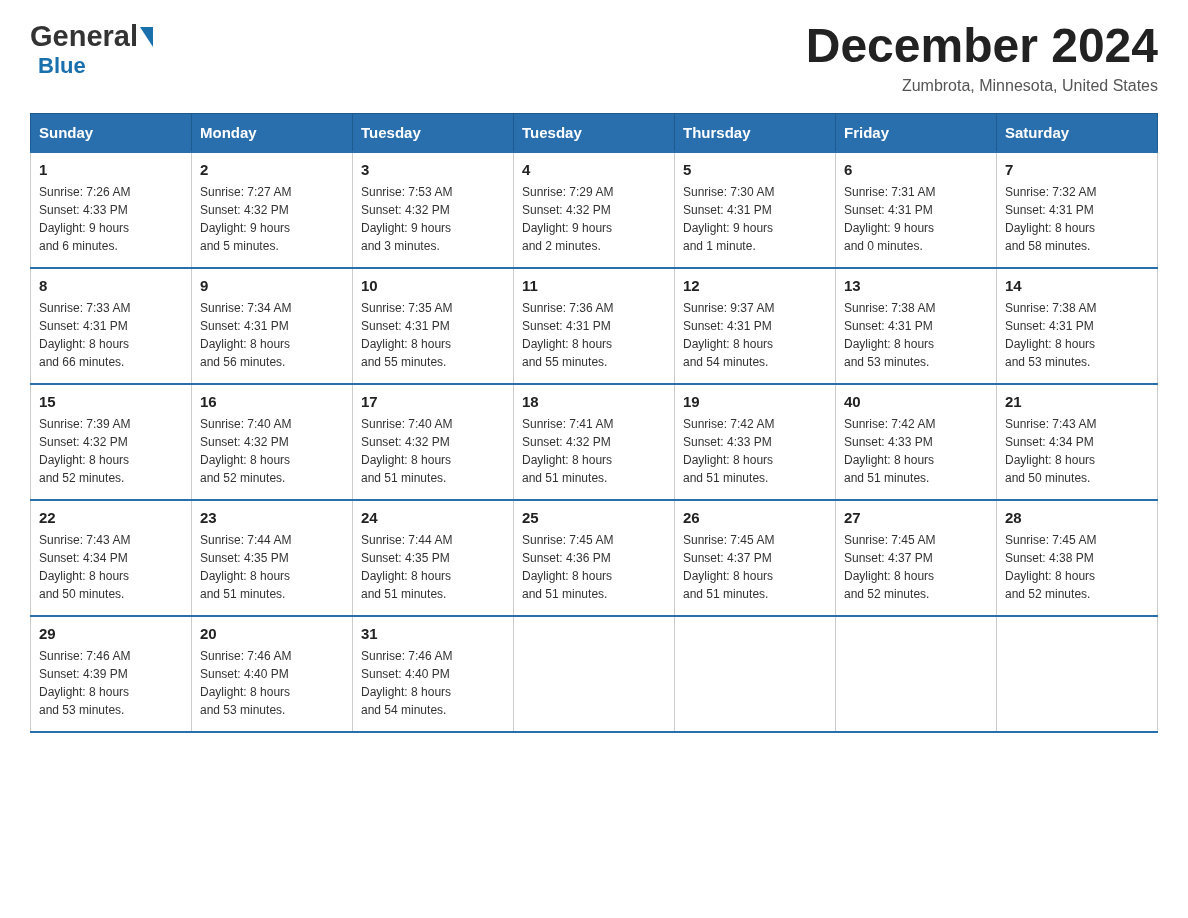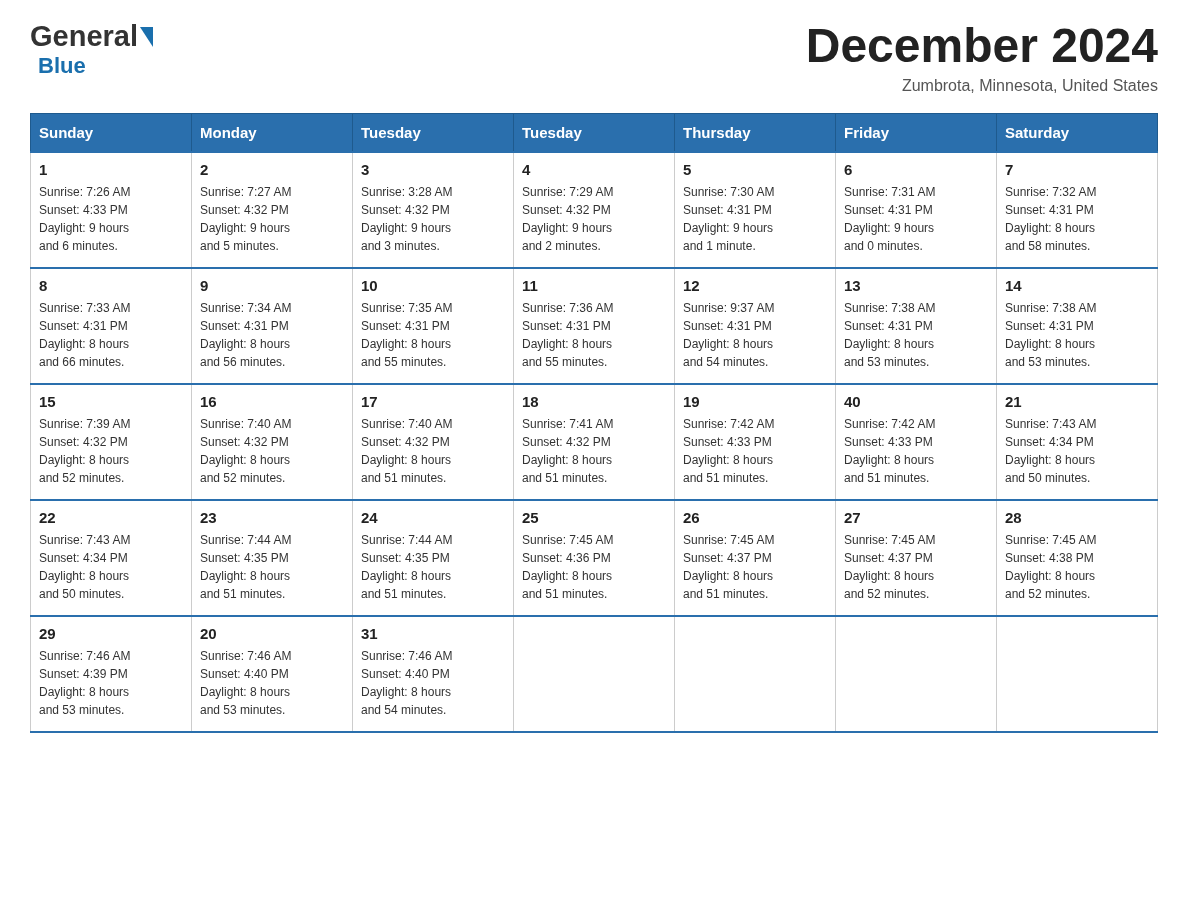--- a/index.html
+++ b/index.html
@@ -127,21 +127,21 @@
           <div class="day-info">
             <span>Sunrise: 7:27 AM</span><br>
             <span>Sunset: 4:32 PM</span><br>
             <span>Daylight: 9 hours</span><br>
             <span>and 5 minutes.</span>
           </div>
         </td>
         <td>
           <div class="day-number">3</div>
           <div class="day-info">
-            <span>Sunrise: 3:28 AM</span><br>
+            <span>Sunrise: 7:53 AM</span><br>
             <span>Sunset: 4:32 PM</span><br>
             <span>Daylight: 9 hours</span><br>
             <span>and 3 minutes.</span>
           </div>
         </td>
         <td>
           <div class="day-number">4</div>
           <div class="day-info">
             <span>Sunrise: 7:29 AM</span><br>
             <span>Sunset: 4:32 PM</span><br>

